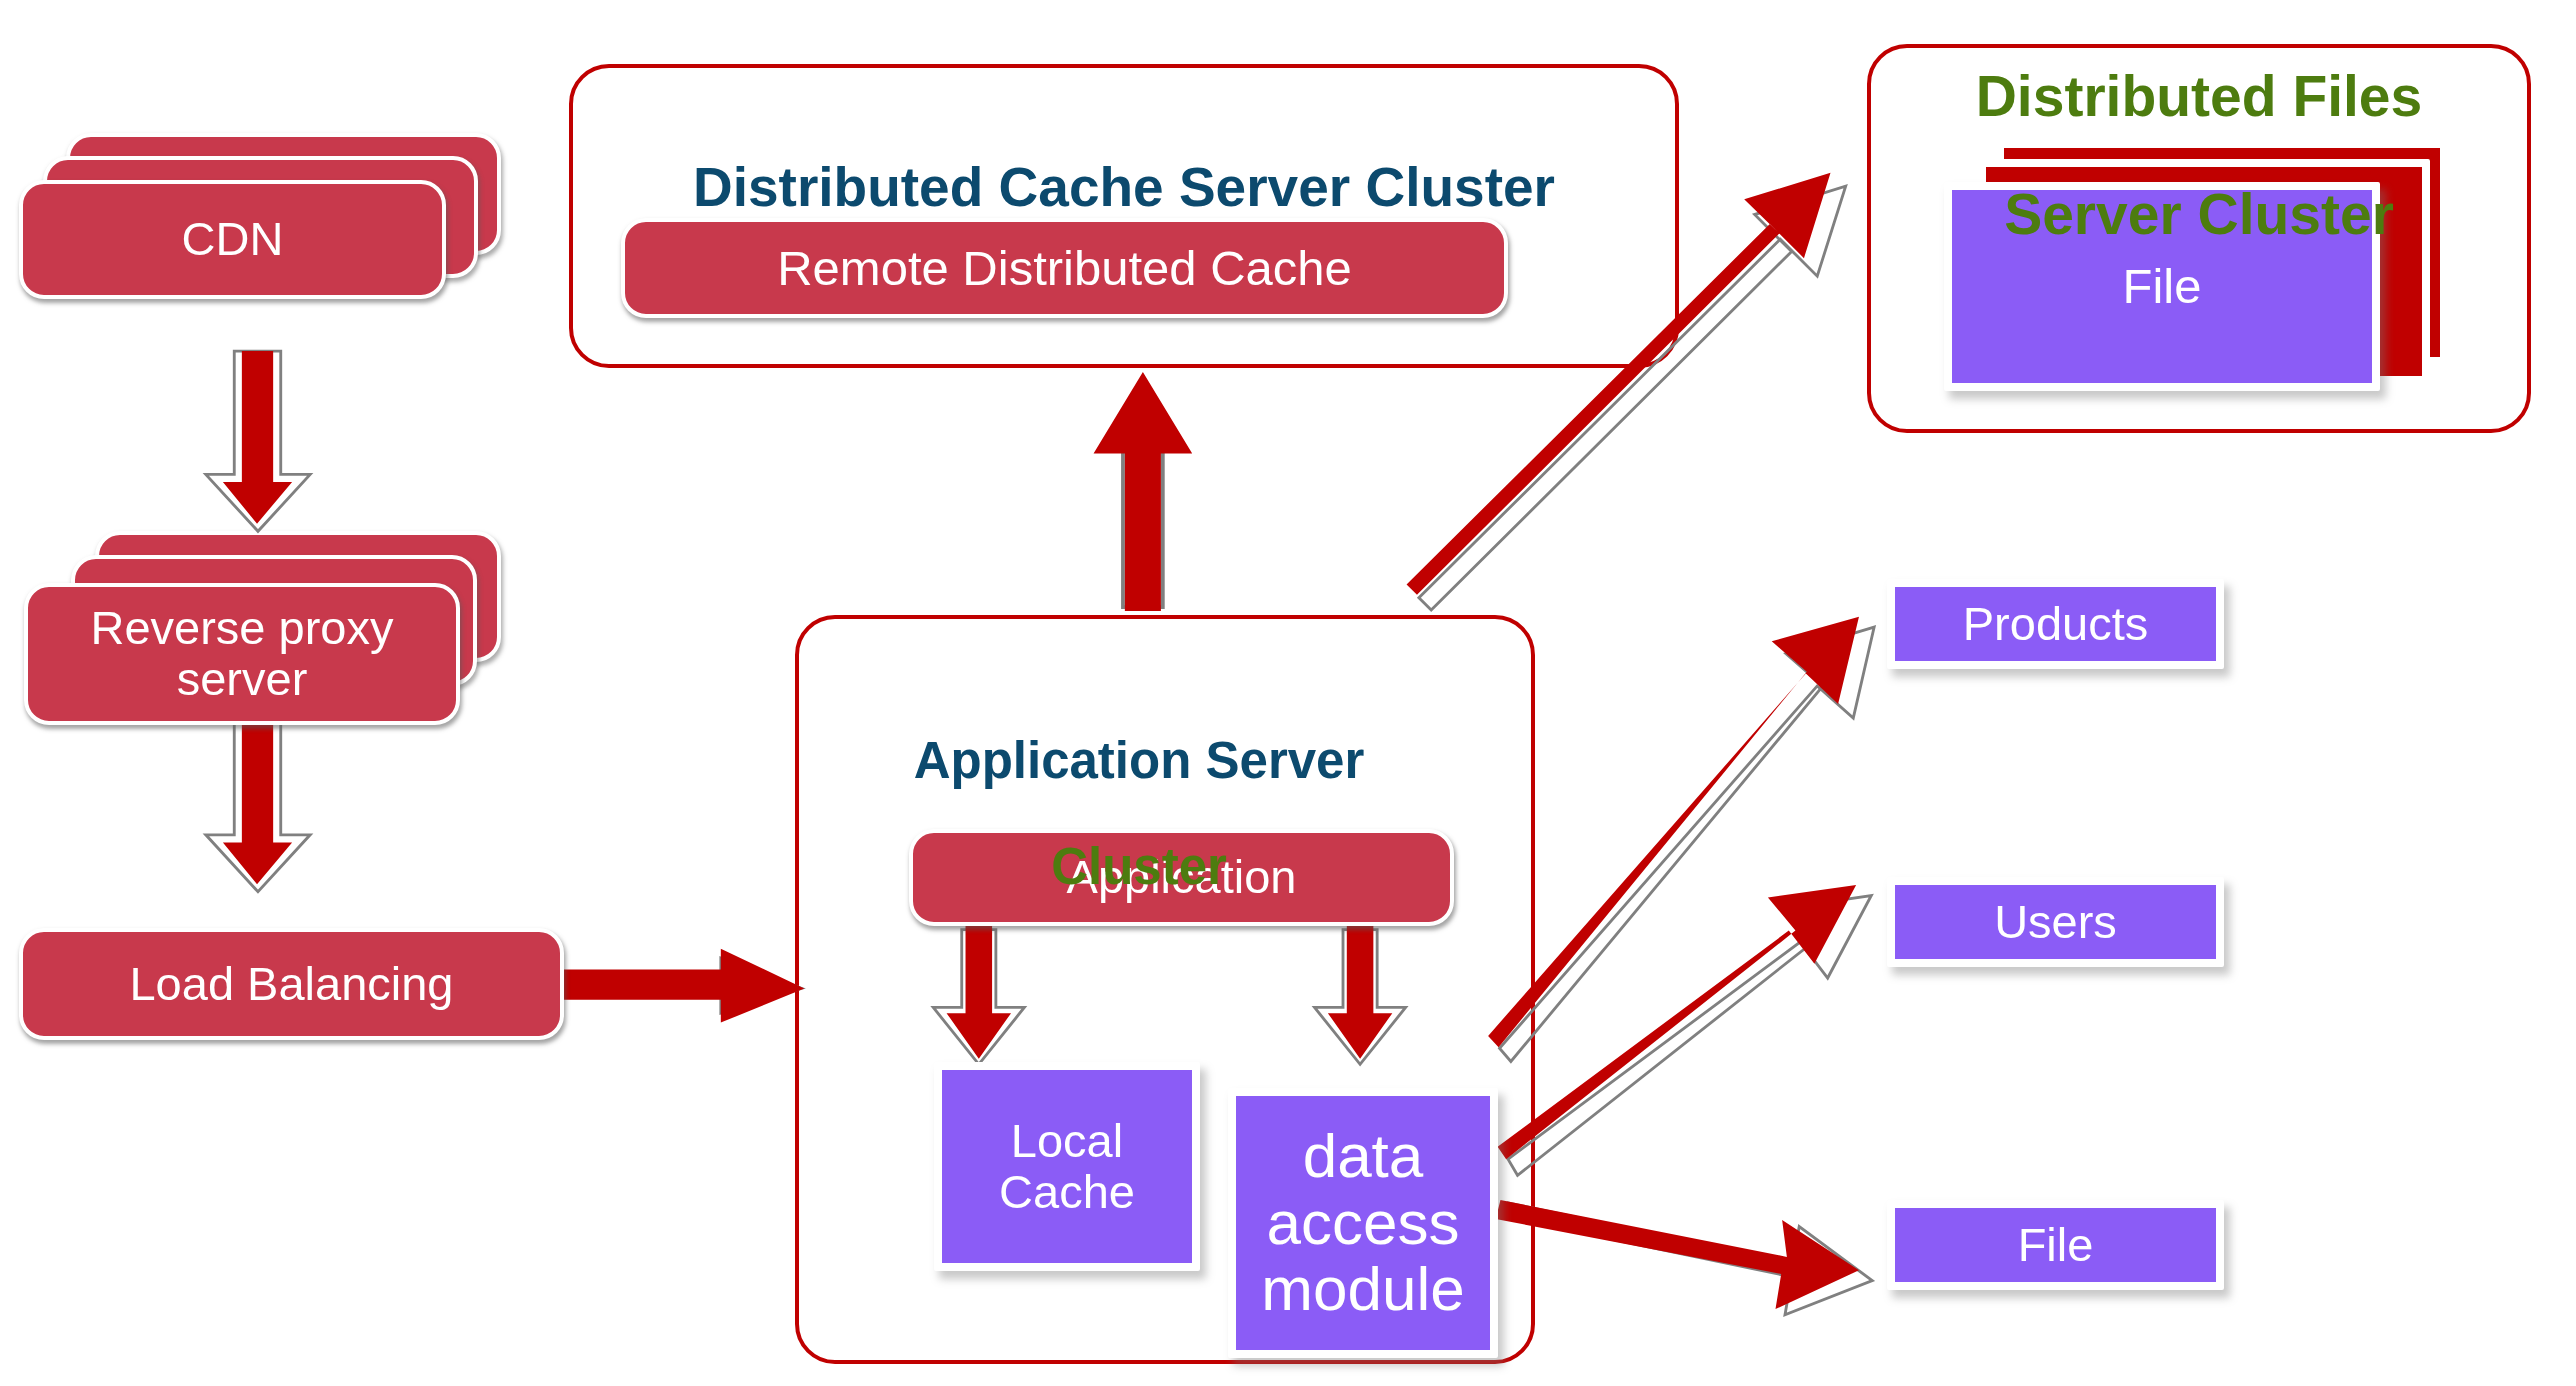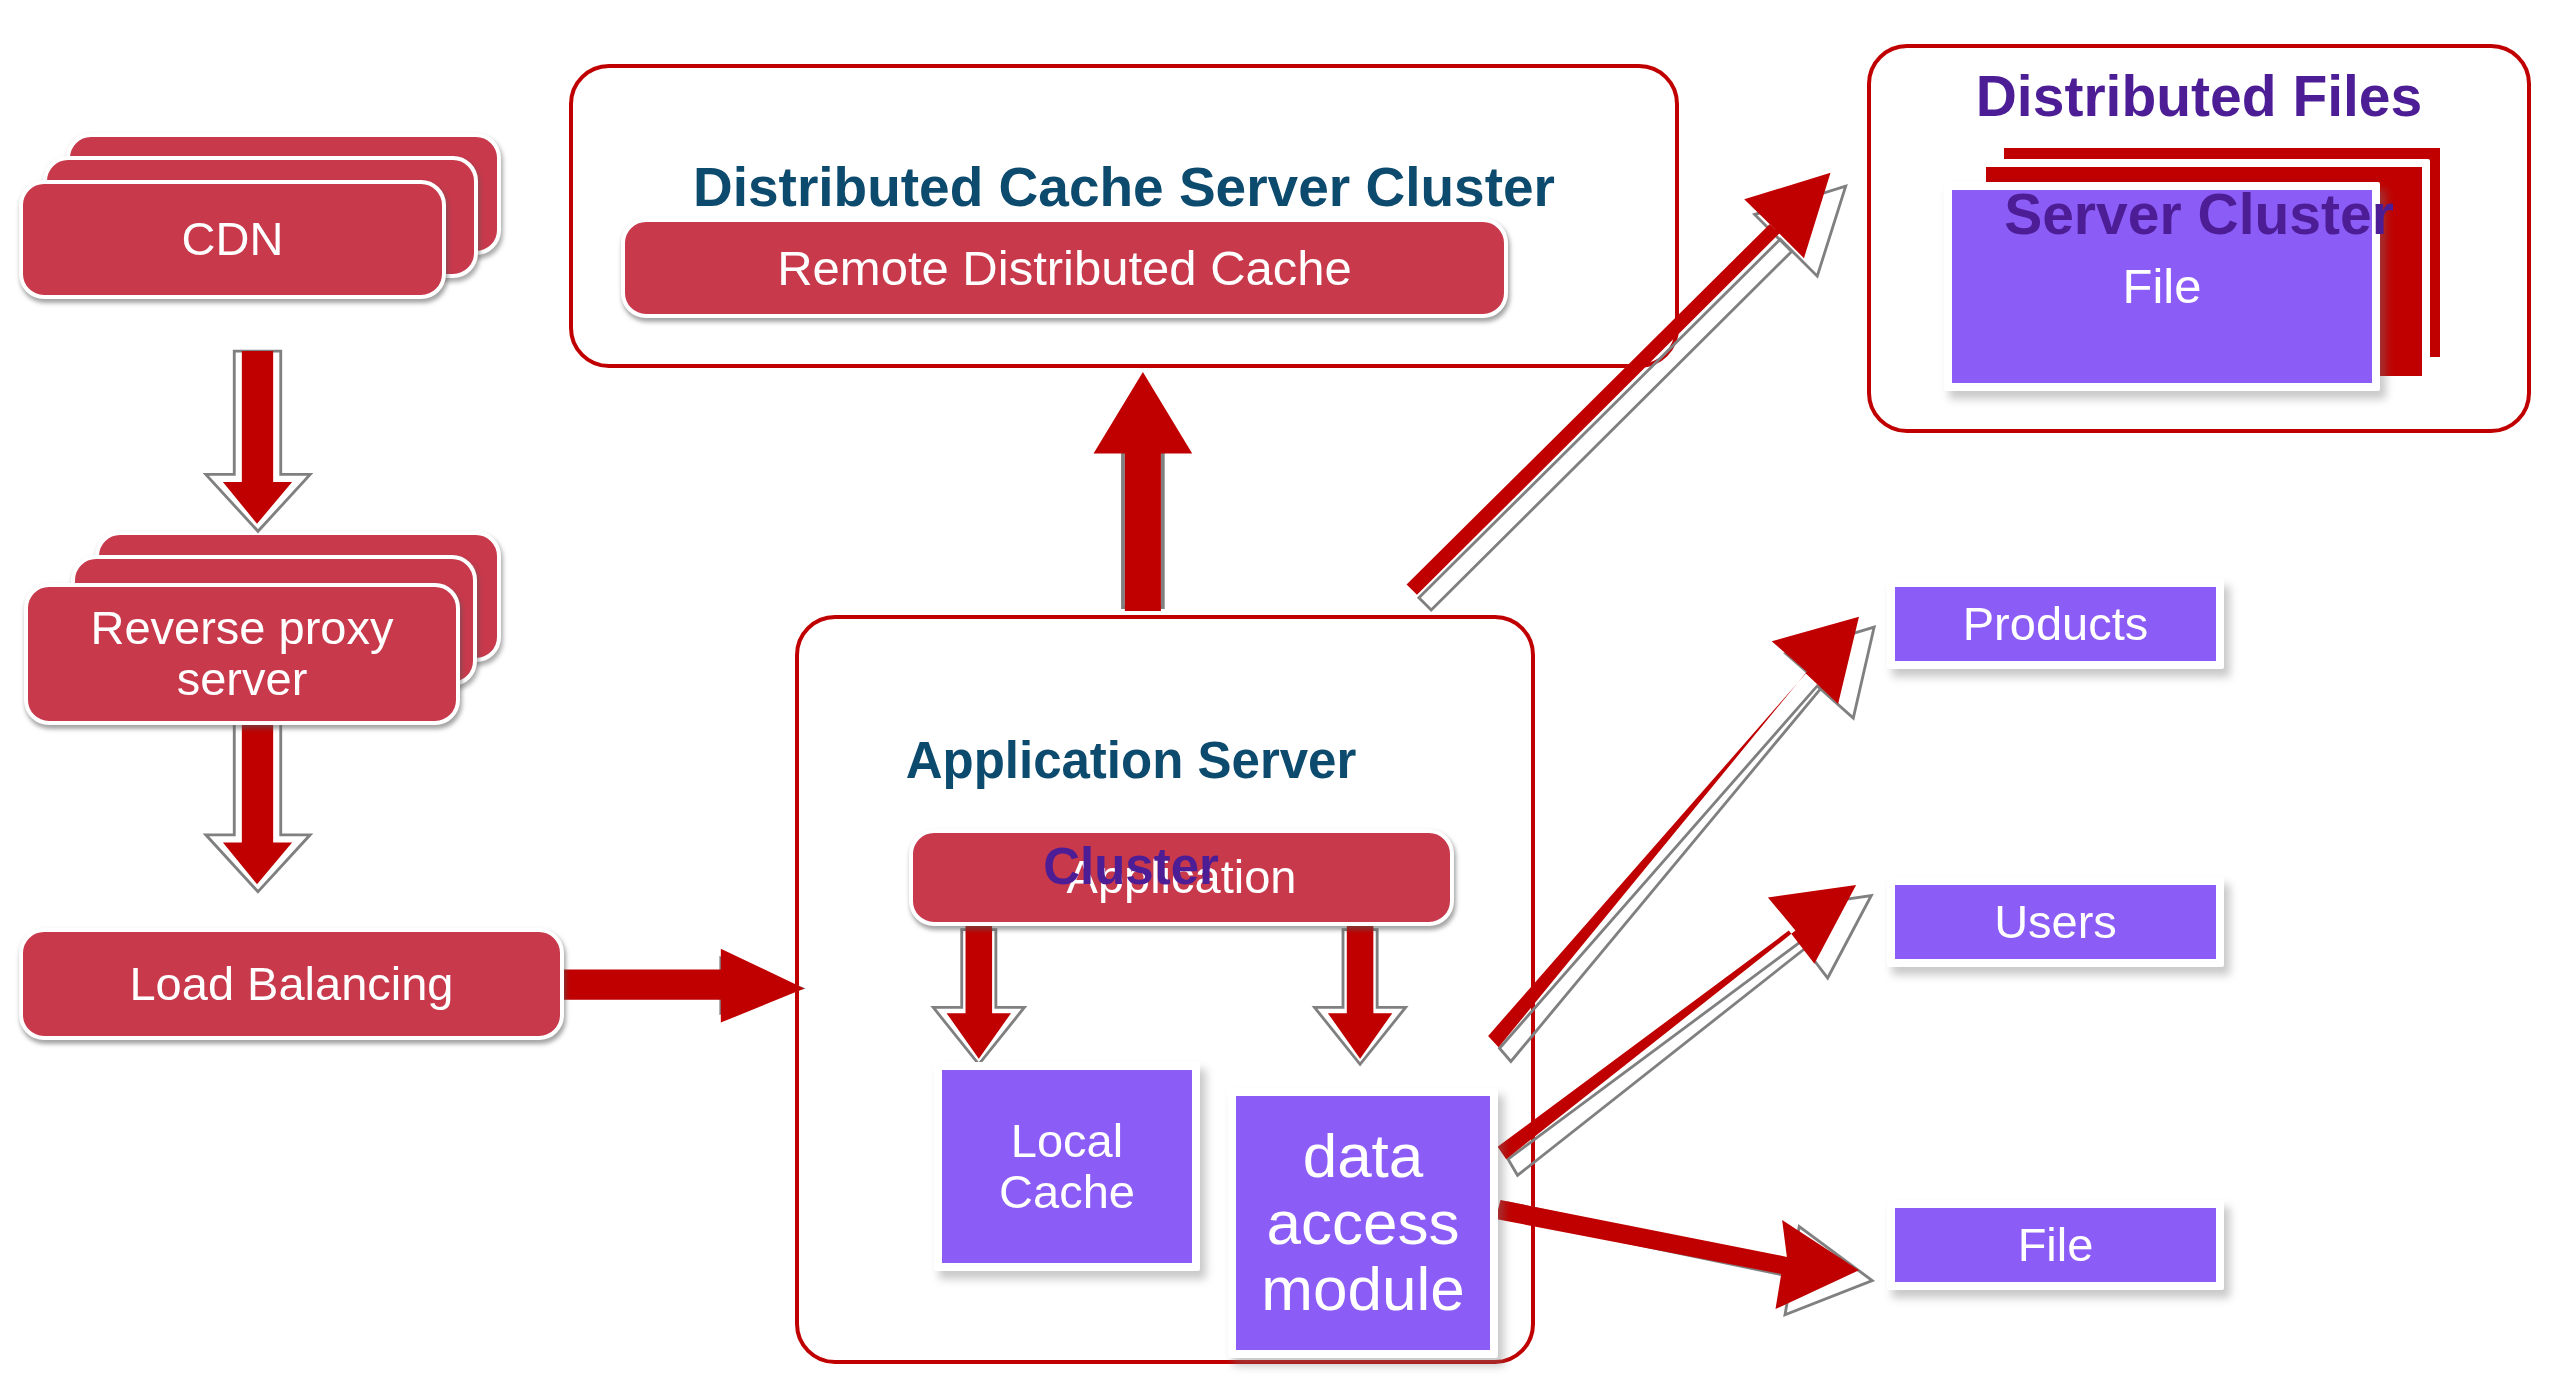--- a/index.html
+++ b/index.html
@@ -68,21 +68,21 @@
   }
   .cluster-title{
     position:absolute;
     font-weight:bold;
     text-align:center;
     z-index:8;
     white-space:pre-line;
     line-height:1.04;
   }
   .t-dark{color:#0c4a6e;}
-  .t-light{color:#4c1d95;}
+  .t-light{color:#4d7c0f;}
   svg.layer{
     position:absolute;
     left:0;top:0;
     width:2576px;height:1387px;
     z-index:5;
     pointer-events:none;
   }
 </style>
 </head>
 <body>
@@ -166,21 +166,21 @@
     <span>Load Balancing</span>
   </div>
 
   <div class="cluster-title t-dark" style="left:569px;top:102px;width:1110px;font-size:55px;">
     <span>Distributed Cache Server Cluster</span>
   </div>
   <div class="node soft" style="left:621px;top:218px;width:887px;height:100px;font-size:49px;">
     <span>Remote Distributed Cache</span>
   </div>
 
-  <div class="cluster-title" style="left:795px;top:681px;width:672px;font-size:51px;">
+  <div class="cluster-title" style="left:795px;top:681px;width:672px;font-size:51px;padding-left:8px;">
     <div class="t-dark">Application Server</div>
     <div class="t-light">Cluster</div>
   </div>
 
   <div class="node soft" style="left:909px;top:829px;width:545px;height:97px;font-size:47px;">
     <span>Application</span>
   </div>
 
   <div class="node hard" style="left:934px;top:1062px;width:266px;height:209px;font-size:47px;white-space:pre-line;">
     <span>Local

